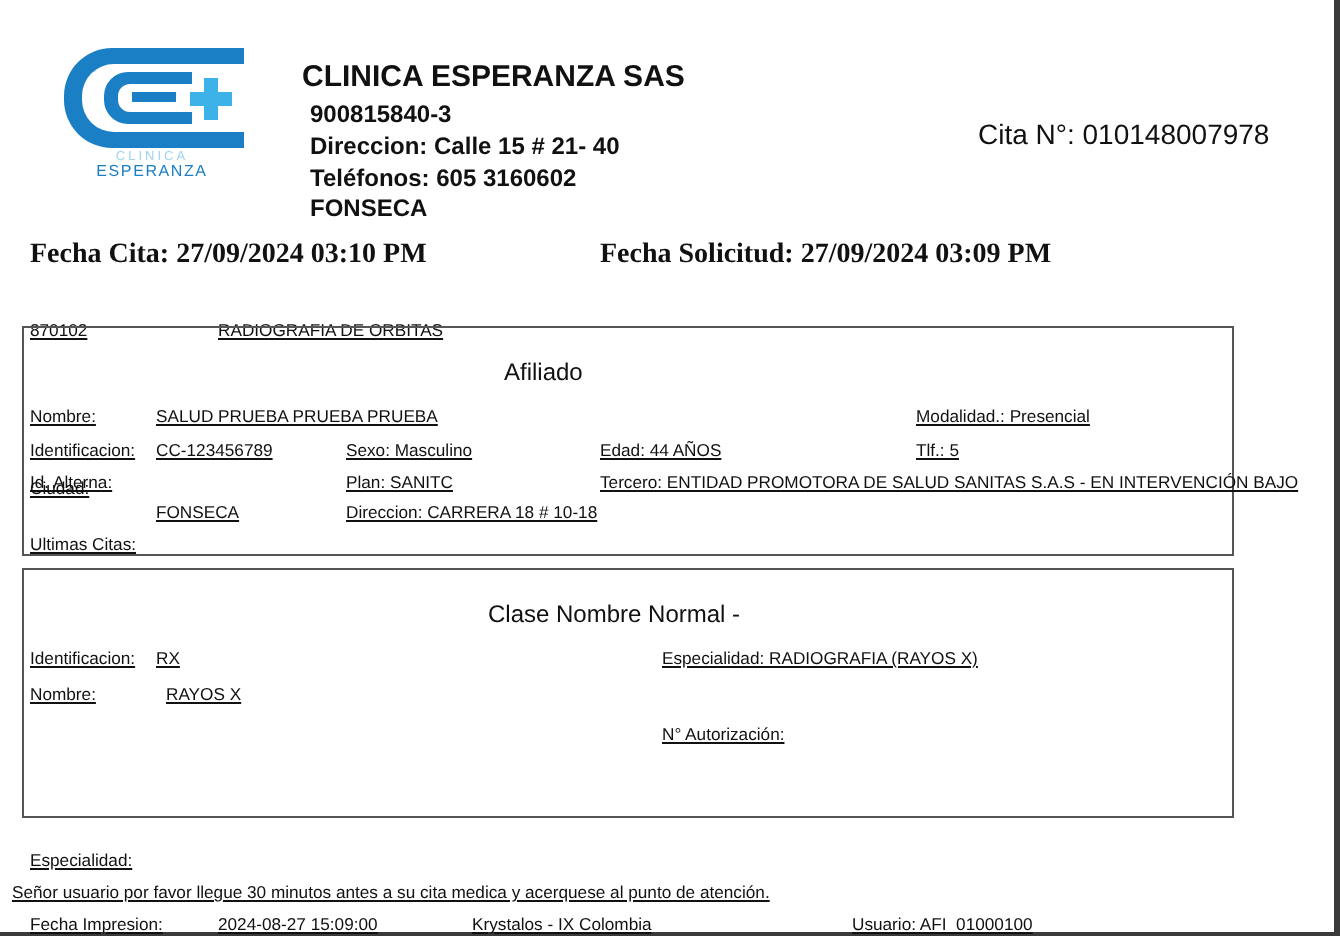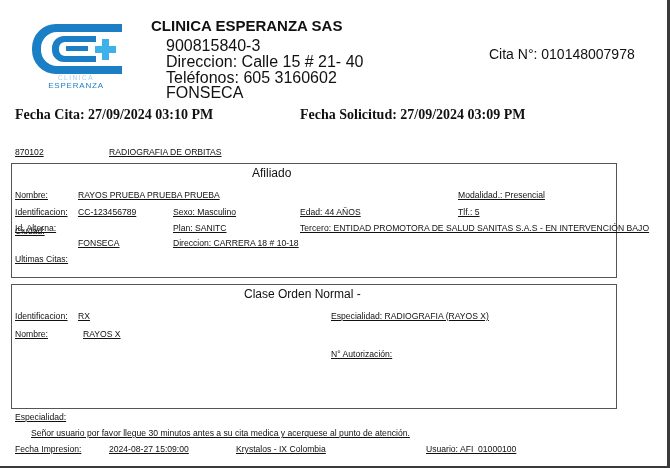--- a/index.html
+++ b/index.html
@@ -2,24 +2,24 @@
 <html><head>
 <meta charset="utf-8">
 <style>
   html, body { margin: 0; padding: 0; }
   body {
     width: 670px; height: 468px; position: relative; overflow: hidden;
     background: #ffffff; font-family: "Liberation Sans", sans-serif; color: #111;
   }
   .page-frame-right { position: absolute; left: 667px; top: 0; width: 3px; height: 468px; background: #3a3a3a; }
   .page-frame-bottom { position: absolute; left: 0; top: 466px; width: 670px; height: 2px; background: #3a3a3a; }
-  .abs { position: absolute; white-space: nowrap; }
+  .abs { position: absolute; white-space: nowrap; margin-top: 13px; }
   .logo { position: absolute; left: 26px; top: 16px; width: 100px; height: 74px; }
   .clinic-name { left: 151px; top: 17px; font-size: 15px; font-weight: bold; }
-  .hdr-line { left: 166px; font-size: 16px; }
+  .hdr-line { left: 155px; font-size: 12px; font-weight: bold; }
   .cita-no { left: 489px; top: 46px; font-size: 14px; }
   .fecha { top: 107px; font-size: 14px; font-weight: bold; font-family: Liberation Serif, serif; }
   .small { font-size: 8.6px; text-decoration: underline; }
   .box { position: absolute; left: 11px; width: 604px; border: 1px solid #555; }
   .box-title { position: absolute; font-size: 12px; }
 </style>
 </head>
 <body>
 
 <div class="page-frame-right"></div>
@@ -50,49 +50,49 @@
 <div class="abs fecha" style="left:15px">Fecha Cita: 27/09/2024 03:10 PM</div>
 <div class="abs fecha" style="left:300px">Fecha Solicitud: 27/09/2024 03:09 PM</div>
 
 <div class="abs small" style="left:15px; top:147px">870102</div>
 <div class="abs small" style="left:109px; top:147px">RADIOGRAFIA DE ORBITAS</div>
 
 <div class="box" style="top:163px; height:113px;"></div>
 <div class="abs box-title" style="left:252px; top:166px">Afiliado</div>
 
 <div class="abs small" style="left:15px; top:190px">Nombre:</div>
-<div class="abs small" style="left:78px; top:190px">RAYOS PRUEBA PRUEBA  PRUEBA</div>
+<div class="abs small" style="left:78px; top:190px">SALUD PRUEBA PRUEBA  PRUEBA</div>
 <div class="abs small" style="left:458px; top:190px">Modalidad.: Presencial</div>
 
 <div class="abs small" style="left:15px; top:207px">Identificacion:</div>
 <div class="abs small" style="left:78px; top:207px">CC-123456789</div>
 <div class="abs small" style="left:173px; top:207px">Sexo: Masculino</div>
 <div class="abs small" style="left:300px; top:207px">Edad: 44 AÑOS</div>
 <div class="abs small" style="left:458px; top:207px">Tlf.: 5</div>
 
 <div class="abs small" style="left:15px; top:223px">Id. Alterna:</div>
 <div class="abs small" style="left:173px; top:223px">Plan: SANITC</div>
 <div class="abs small" style="left:300px; top:223px">Tercero: ENTIDAD PROMOTORA DE SALUD SANITAS S.A.S - EN INTERVENCIÓN BAJO</div>
 
 <div class="abs small" style="left:15px; top:226px">Ciudad:</div>
 <div class="abs small" style="left:78px; top:238px">FONSECA</div>
 <div class="abs small" style="left:173px; top:238px">Direccion: CARRERA 18 # 10-18</div>
 
 <div class="abs small" style="left:15px; top:254px">Ultimas Citas:</div>
 
 <div class="box" style="top:284px; height:123px;"></div>
-<div class="abs box-title" style="left:244px; top:287px">Clase Orden Normal -</div>
+<div class="abs box-title" style="left:244px; top:287px">Clase Nombre Normal -</div>
 
 <div class="abs small" style="left:15px; top:311px">Identificacion:</div>
 <div class="abs small" style="left:78px; top:311px">RX</div>
 <div class="abs small" style="left:331px; top:311px">Especialidad: RADIOGRAFIA (RAYOS X)</div>
 
 <div class="abs small" style="left:15px; top:329px">Nombre:</div>
 <div class="abs small" style="left:83px; top:329px">RAYOS X</div>
 
 <div class="abs small" style="left:331px; top:349px">N° Autorización:</div>
 
 <div class="abs small" style="left:15px; top:412px">Especialidad:</div>
-<div class="abs small" style="left:31px; top:428px">Señor usuario por favor llegue 30 minutos antes a su cita medica y acerquese al punto de atención.</div>
+<div class="abs small" style="left:6px; top:428px">Señor usuario por favor llegue 30 minutos antes a su cita medica y acerquese al punto de atención.</div>
 <div class="abs small" style="left:15px; top:444px">Fecha Impresion:</div>
 <div class="abs small" style="left:109px; top:444px">2024-08-27 15:09:00</div>
 <div class="abs small" style="left:236px; top:444px">Krystalos - IX Colombia</div>
 <div class="abs small" style="left:426px; top:444px">Usuario: AFI_01000100</div>
 
 </body></html>

